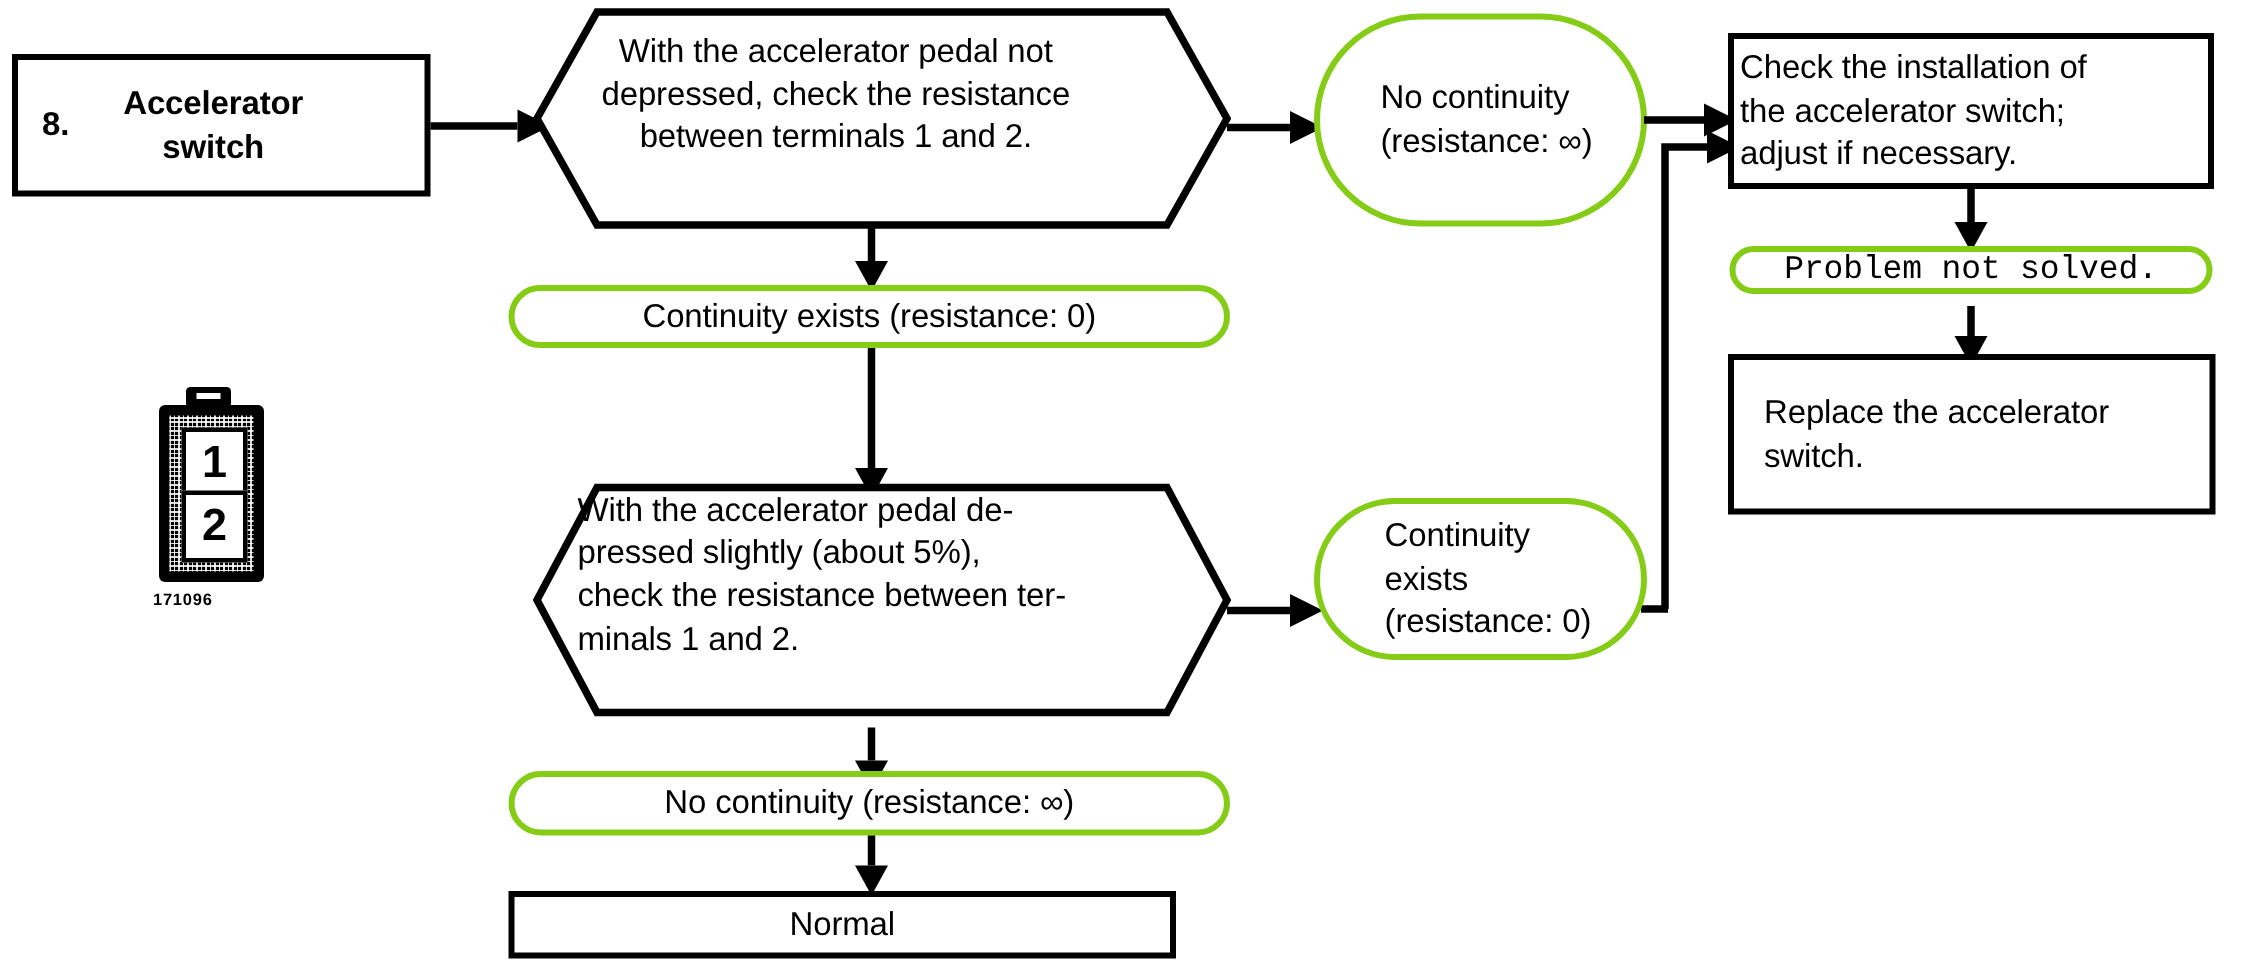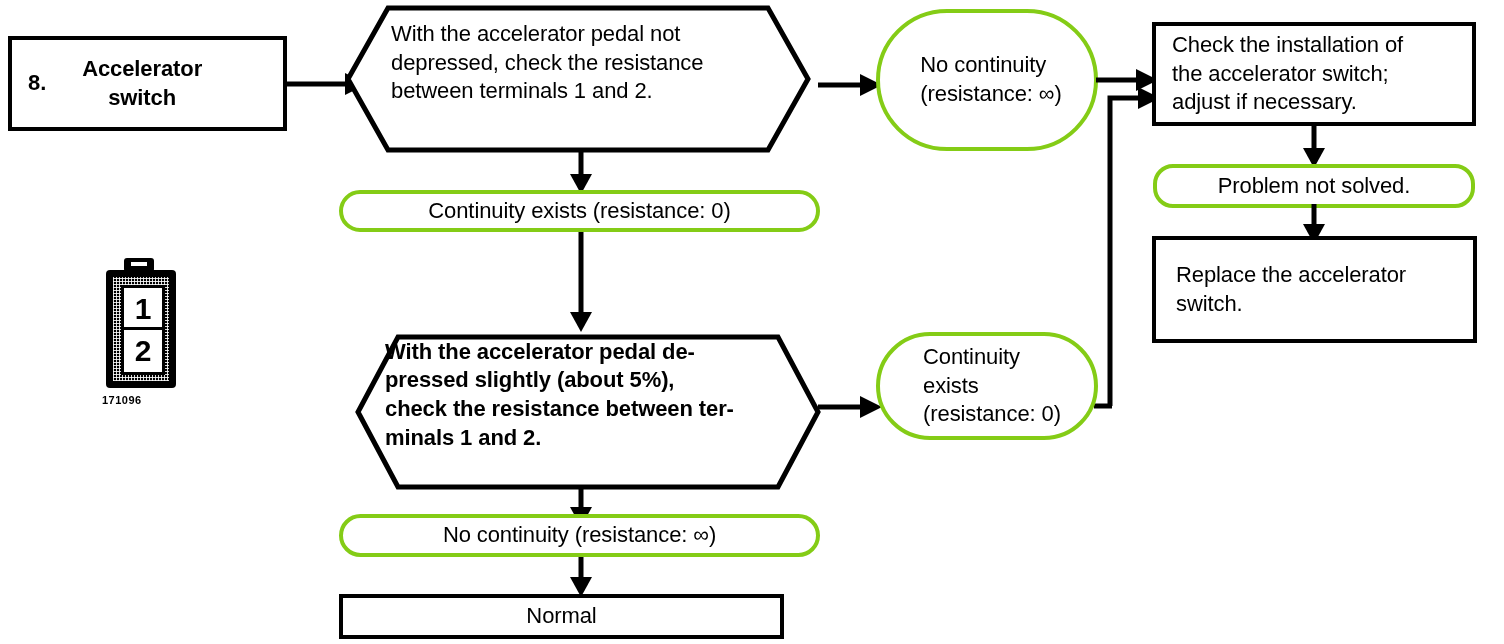--- a/index.html
+++ b/index.html
@@ -99,21 +99,21 @@
     <div class="txt bold" style="padding-left:16px;padding-right:0;">8.</div>
     <div class="txt bold" style="padding-left:36px;text-align:center;">Accelerator
 switch</div>
   </div>
 
   <svg class="conn" style="left:287px;top:62px;width:80px;height:50px;">
     <line x1="0" y1="22" x2="58" y2="22"></line>
     <polygon points="58,11 80,22 58,33"></polygon>
   </svg>
 
-  <div class="node hex" style="left:345px;top:5px;width:466px;height:116px;">
+  <div class="node hex" style="left:355px;top:5px;width:466px;height:116px;text-align:center;">
     <svg width="466" height="148" viewBox="0 0 466 148">
       <polygon points="43,3 423,3 463,74 423,145 43,145 3,74" fill="#ffffff" stroke="#000000" stroke-width="5" stroke-linejoin="miter"></polygon>
     </svg>
     <div class="txt">With the accelerator pedal not
 depressed, check the resistance
 between terminals 1 and 2.</div>
   </div>
 
   <svg class="conn" style="left:818px;top:60px;width:64px;height:52px;">
     <line x1="0" y1="25" x2="42" y2="25"></line>
@@ -132,31 +132,31 @@
 
   <svg class="conn" style="left:1094px;top:86px;width:66px;height:322px;">
     <polyline points="16,320 16,12 44,12"></polyline>
     <polygon points="44,1 66,12 44,23"></polygon>
   </svg>
   <svg class="conn" style="left:1094px;top:403px;width:20px;height:10px;">
     <line x1="0" y1="3" x2="18" y2="3"></line>
   </svg>
 
   <div class="node rect" style="left:1152px;top:22px;width:324px;height:104px;">
-    <div class="txt" style="padding-left:16px;">Check the installation of
+    <div class="txt" style="padding-left:4px;">Check the installation of
 the accelerator switch;
 adjust if necessary.</div>
   </div>
 
   <svg class="conn" style="left:1298px;top:126px;width:32px;height:42px;">
     <line x1="16" y1="0" x2="16" y2="22"></line>
     <polygon points="5,22 27,22 16,42"></polygon>
   </svg>
 
-  <div class="node stadium" style="left:1153px;top:164px;width:322px;height:44px;border-radius:20px;">
+  <div class="node stadium" style="left:1153px;top:164px;width:322px;height:32px;border-radius:20px;font-family:Liberation Mono, monospace;">
     <div class="txt center">Problem not solved.</div>
   </div>
 
   <svg class="conn" style="left:1298px;top:204px;width:32px;height:40px;">
     <line x1="16" y1="0" x2="16" y2="20"></line>
     <polygon points="5,20 27,20 16,40"></polygon>
   </svg>
 
   <div class="node rect" style="left:1152px;top:236px;width:325px;height:107px;">
     <div class="txt" style="padding-left:20px;">Replace the accelerator
@@ -170,21 +170,21 @@
 
   <div class="node stadium" style="left:339px;top:190px;width:481px;height:42px;border-radius:21px;">
     <div class="txt center">Continuity exists (resistance: 0)</div>
   </div>
 
   <svg class="conn" style="left:565px;top:232px;width:32px;height:100px;">
     <line x1="16" y1="0" x2="16" y2="80"></line>
     <polygon points="5,80 27,80 16,100"></polygon>
   </svg>
 
-  <div class="node hex" style="left:355px;top:334px;width:466px;height:122px;font-weight:bold;">
+  <div class="node hex" style="left:355px;top:322px;width:466px;height:122px;">
     <svg width="466" height="156" viewBox="0 0 466 156">
       <polygon points="43,3 423,3 463,78 423,153 43,153 3,78" fill="#ffffff" stroke="#000000" stroke-width="5" stroke-linejoin="miter"></polygon>
     </svg>
     <div class="txt" style="left:30px;right:46px;">With the accelerator pedal de-
 pressed slightly (about 5%),
 check the resistance between ter-
 minals 1 and 2.</div>
   </div>
 
   <svg class="conn" style="left:818px;top:382px;width:64px;height:52px;">

